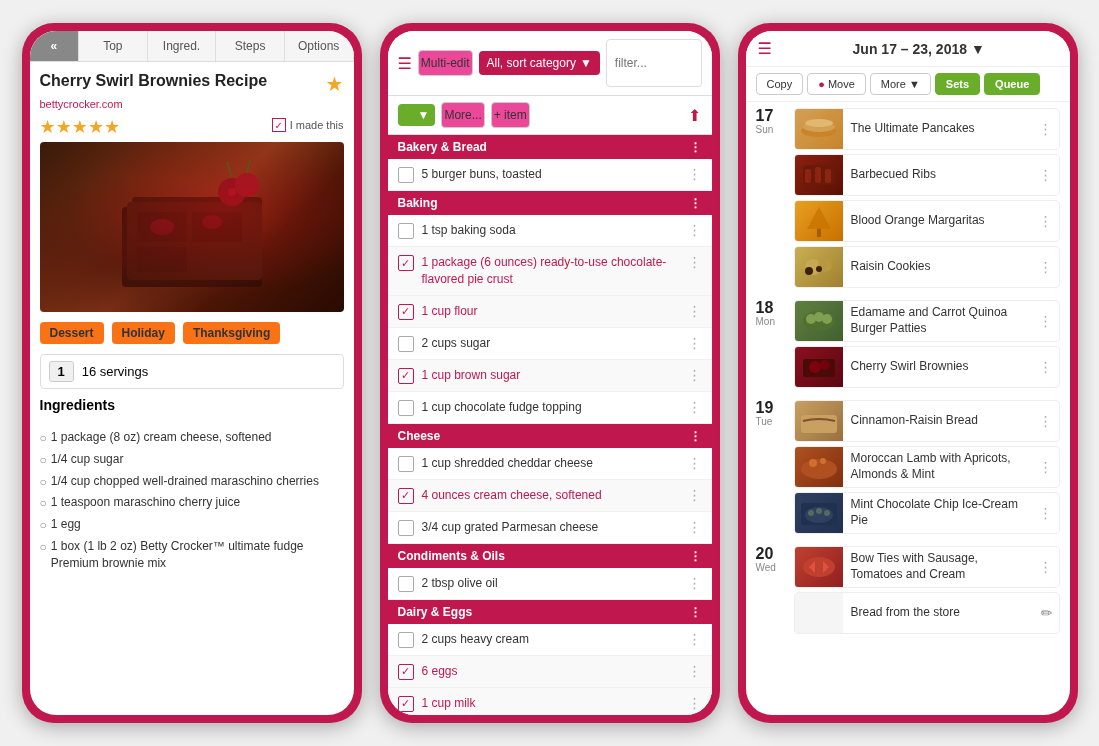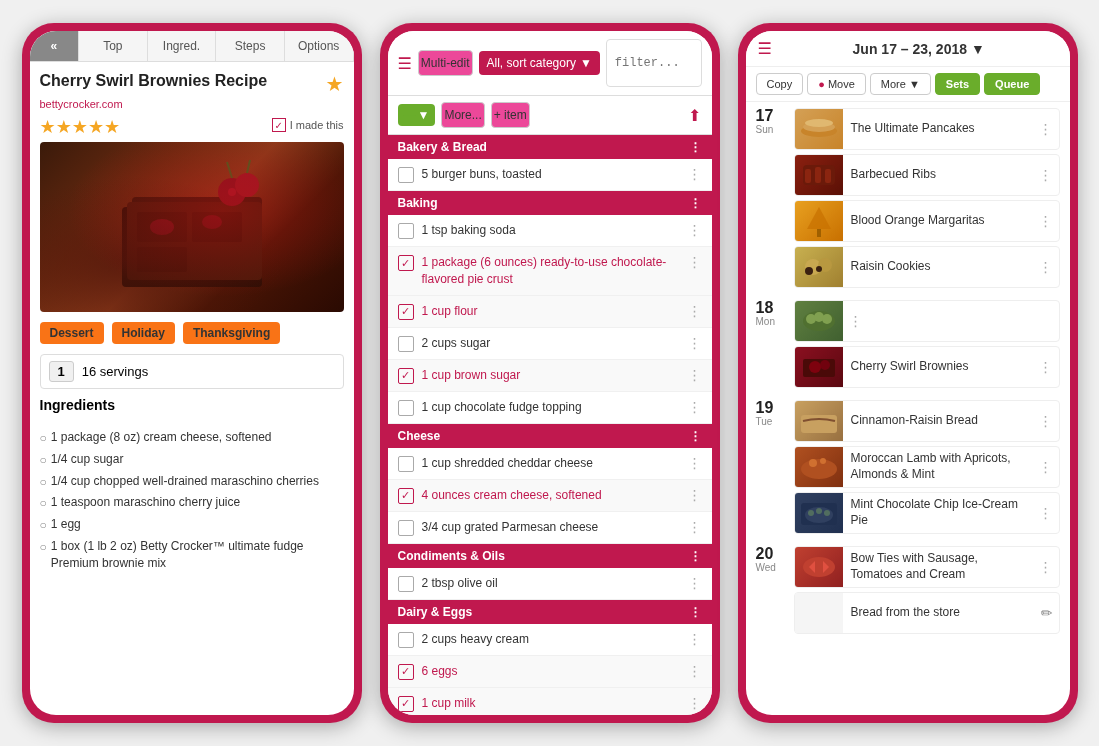--- a/index.html
+++ b/index.html
@@ -209,21 +209,20 @@
       gap: 4px;
     }
     .s2-filter {
       border: 1px solid #ddd;
       border-radius: 4px;
       padding: 16px 8px;
       font-size: 12px;
       color: #999;
       flex: 1;
       min-width: 60px;
-      font-family: Liberation Mono, monospace;
     }
     .s2-subheader {
       display: flex;
       align-items: center;
       gap: 6px;
       padding: 6px 10px;
       border-bottom: 1px solid #ddd;
     }
     .s2-green-btn {
       background: #6aad2b;
@@ -729,20 +728,21 @@
           <div class="s3-day-items">
             <div class="s3-meal-item">
               <div class="s3-meal-thumb thumb-edamame">
                 <svg width="48" height="40" viewBox="0 0 48 40">
                     <ellipse cx="24" cy="20" rx="16" ry="10" fill="#507030"></ellipse>
                     <circle cx="16" cy="18" r="5" fill="#80a050"></circle>
                     <circle cx="24" cy="16" r="5" fill="#80a050"></circle>
                     <circle cx="32" cy="18" r="5" fill="#80a050"></circle>
                   </svg>
               </div>
+              <span class="s3-meal-name">Edamame and Carrot Quinoa Burger Patties</span>
               <span class="s3-meal-dots">⋮</span>
             </div>
             <div class="s3-meal-item">
               <div class="s3-meal-thumb thumb-cherry">
                 <svg width="48" height="40" viewBox="0 0 48 40">
                     <rect x="8" y="12" width="32" height="18" rx="2" fill="#4a0a08"></rect>
                     <circle cx="20" cy="20" r="6" fill="#8b0010" opacity="0.8"></circle>
                     <circle cx="30" cy="18" r="5" fill="#7a0010" opacity="0.8"></circle>
                   </svg>
               </div>

